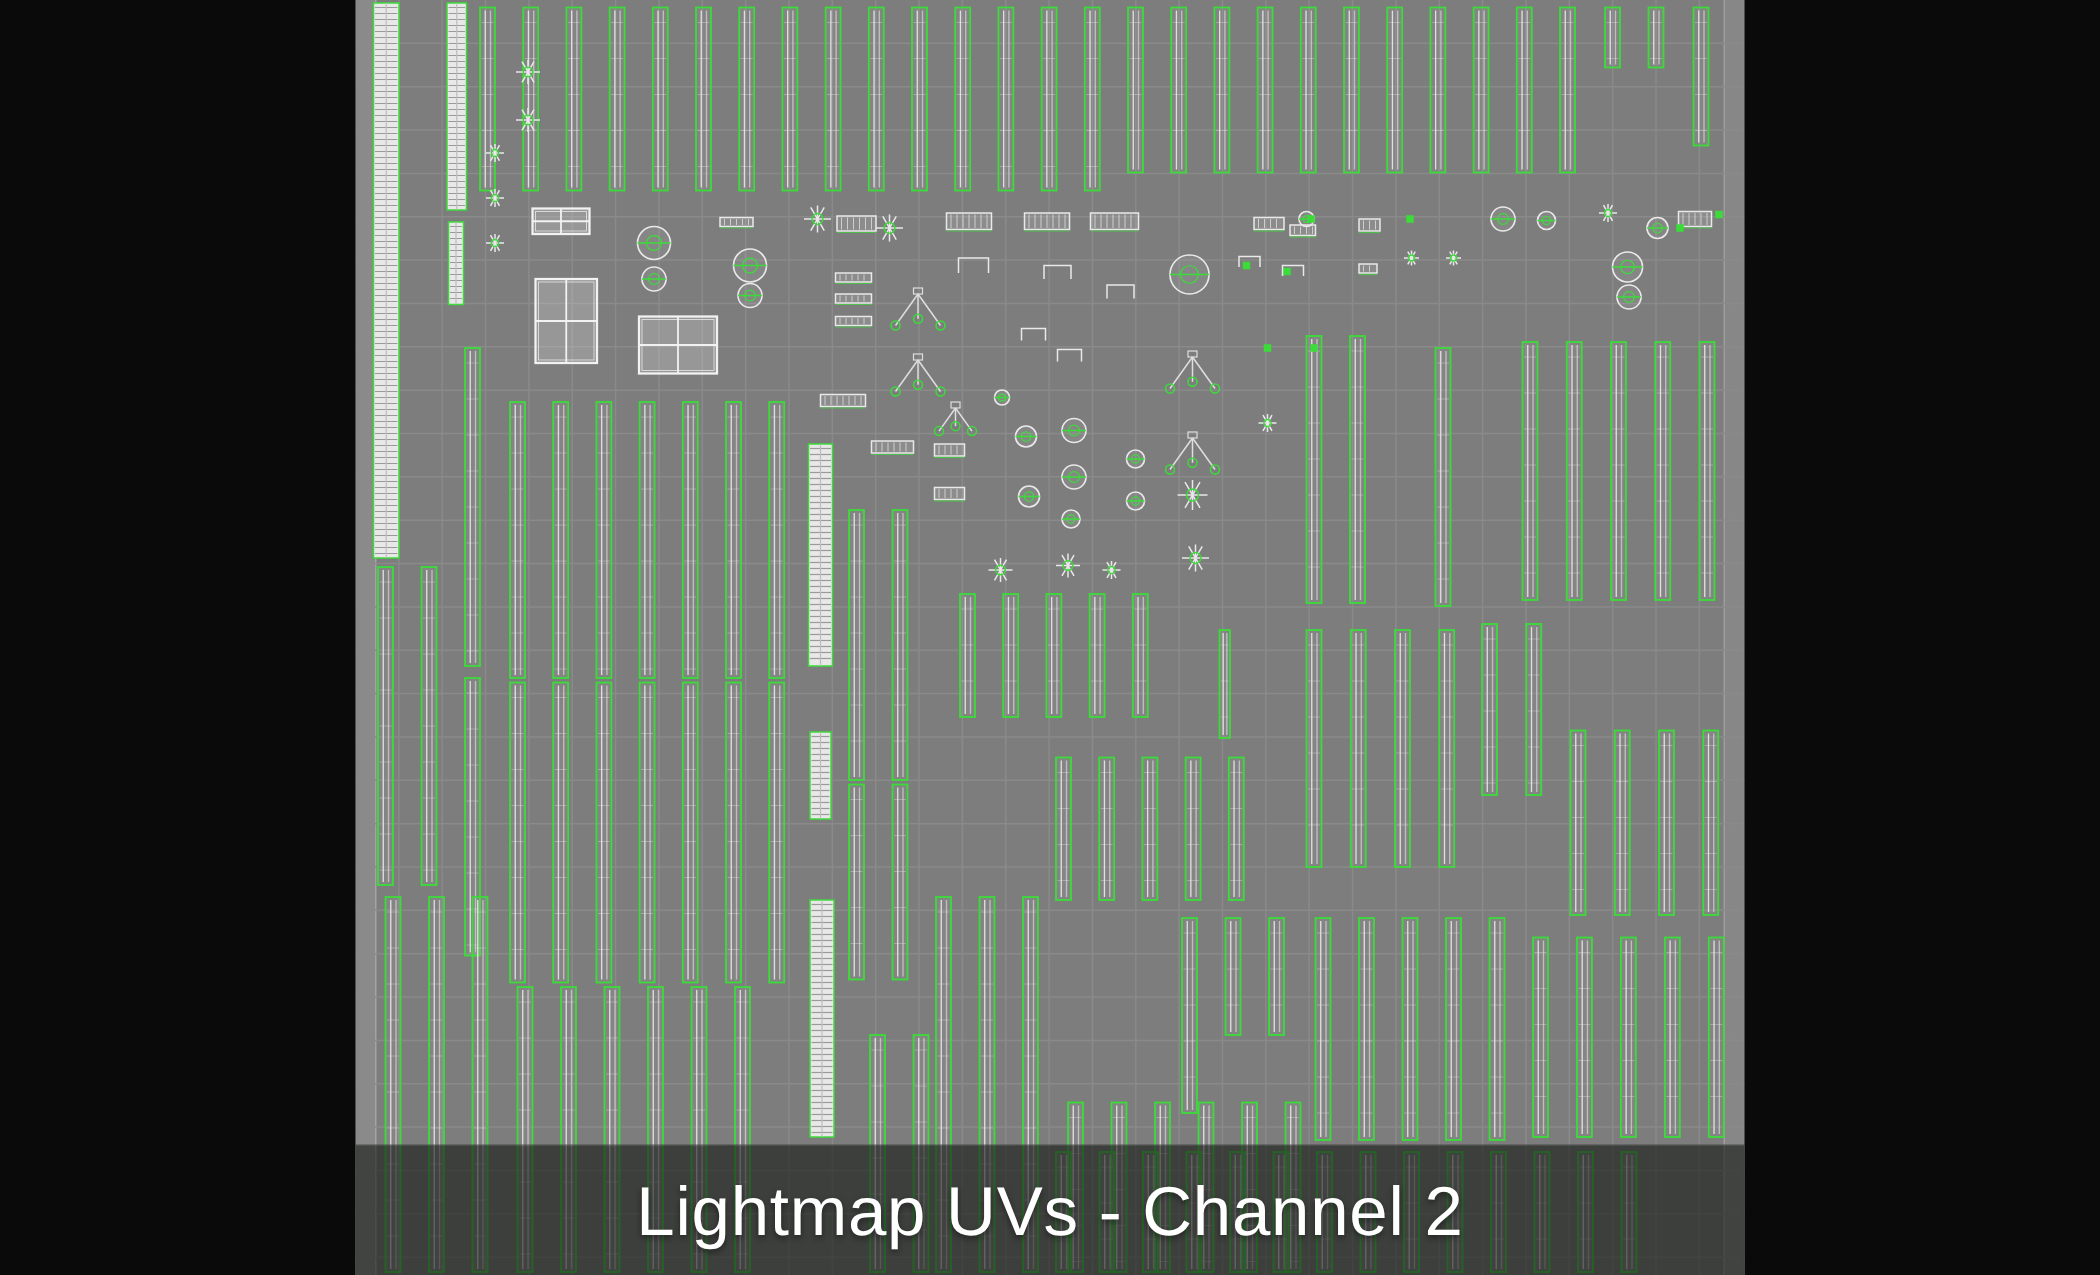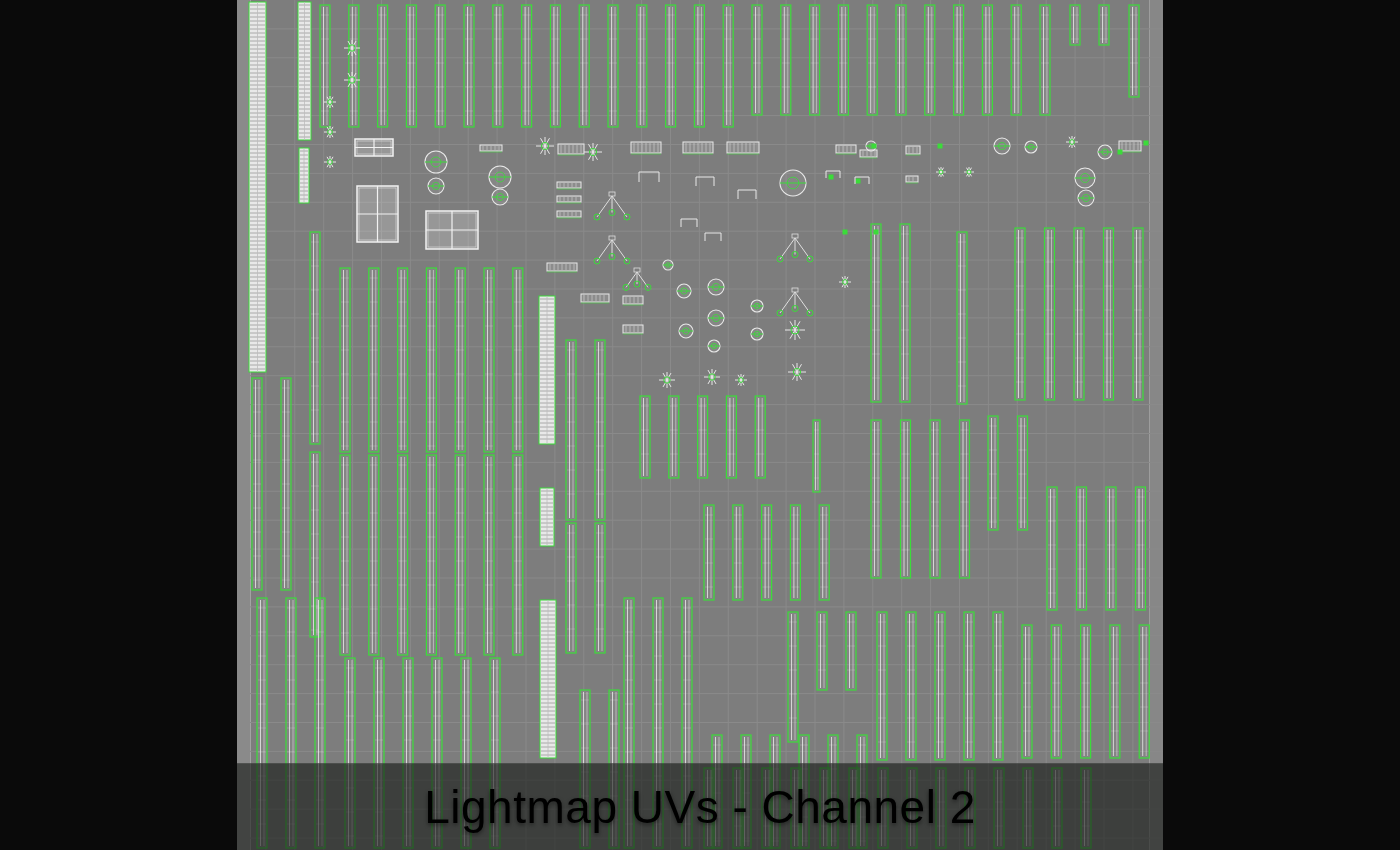--- a/index.html
+++ b/index.html
@@ -1727,16 +1727,16 @@
         <rect x="636.5" y="229.5" width="5" height="5" fill="#3bdc39"></rect>
         <path d="M 402 182 L 402 172 L 422 172 L 422 182" stroke="#e9e9e9" stroke-width="1" fill="none"></path>
         <path d="M 459 186 L 459 177 L 477 177 L 477 186" stroke="#e9e9e9" stroke-width="1" fill="none"></path>
         <path d="M 501 199 L 501 190 L 519 190 L 519 199" stroke="#e9e9e9" stroke-width="1" fill="none"></path>
         <path d="M 589 178 L 589 171 L 603 171 L 603 178" stroke="#e9e9e9" stroke-width="1" fill="none"></path>
         <path d="M 444 227 L 444 219 L 460 219 L 460 227" stroke="#e9e9e9" stroke-width="1" fill="none"></path>
         <path d="M 468 241 L 468 233 L 484 233 L 484 241" stroke="#e9e9e9" stroke-width="1" fill="none"></path>
         <path d="M 618 184 L 618 177 L 632 177 L 632 184" stroke="#e9e9e9" stroke-width="1" fill="none"></path>
       </svg>
     <div class="caption" style="background: rgba(22, 26, 22, 0.62);">
-      <span style="color: #000000;">Lightmap UVs - Channel 2</span>
+      <span style="color: #ffffff;">Lightmap UVs - Channel 2</span>
     </div>
   </div>
 </div>
 
 </body></html>

